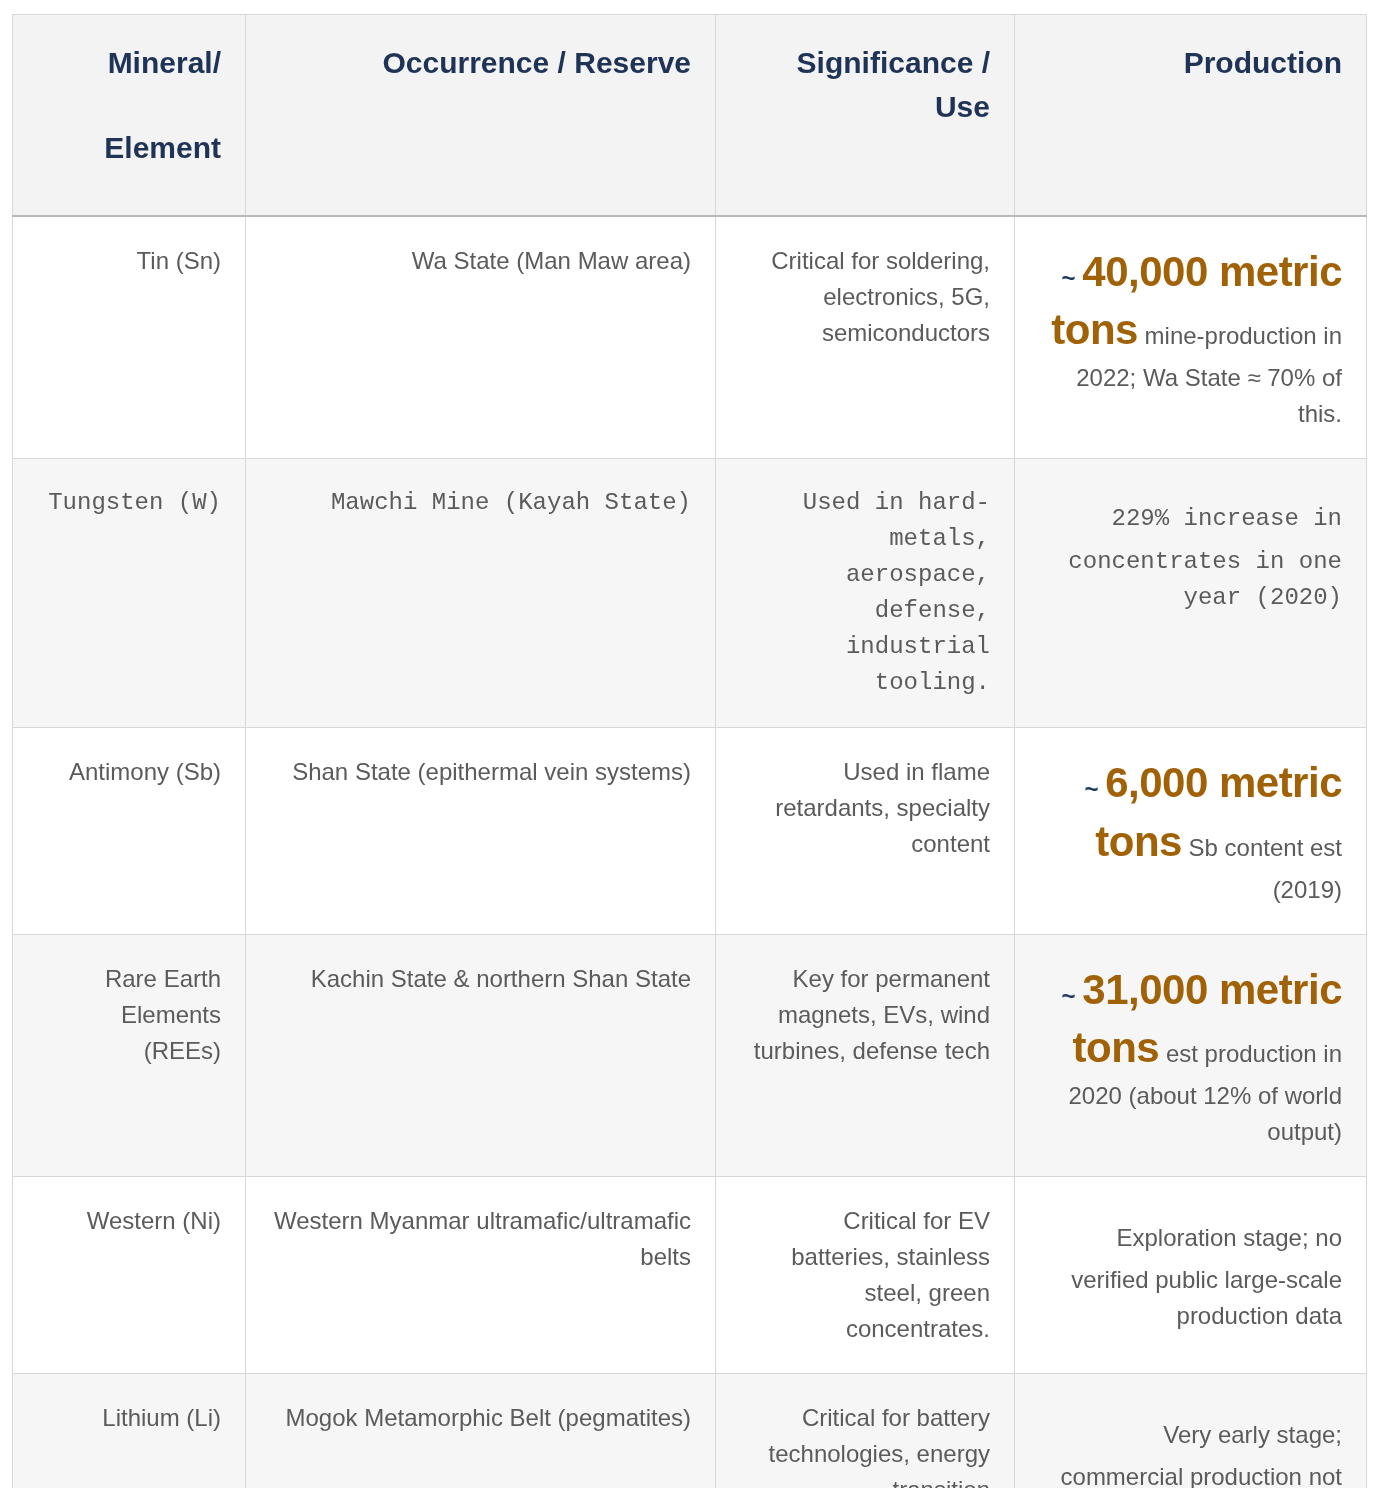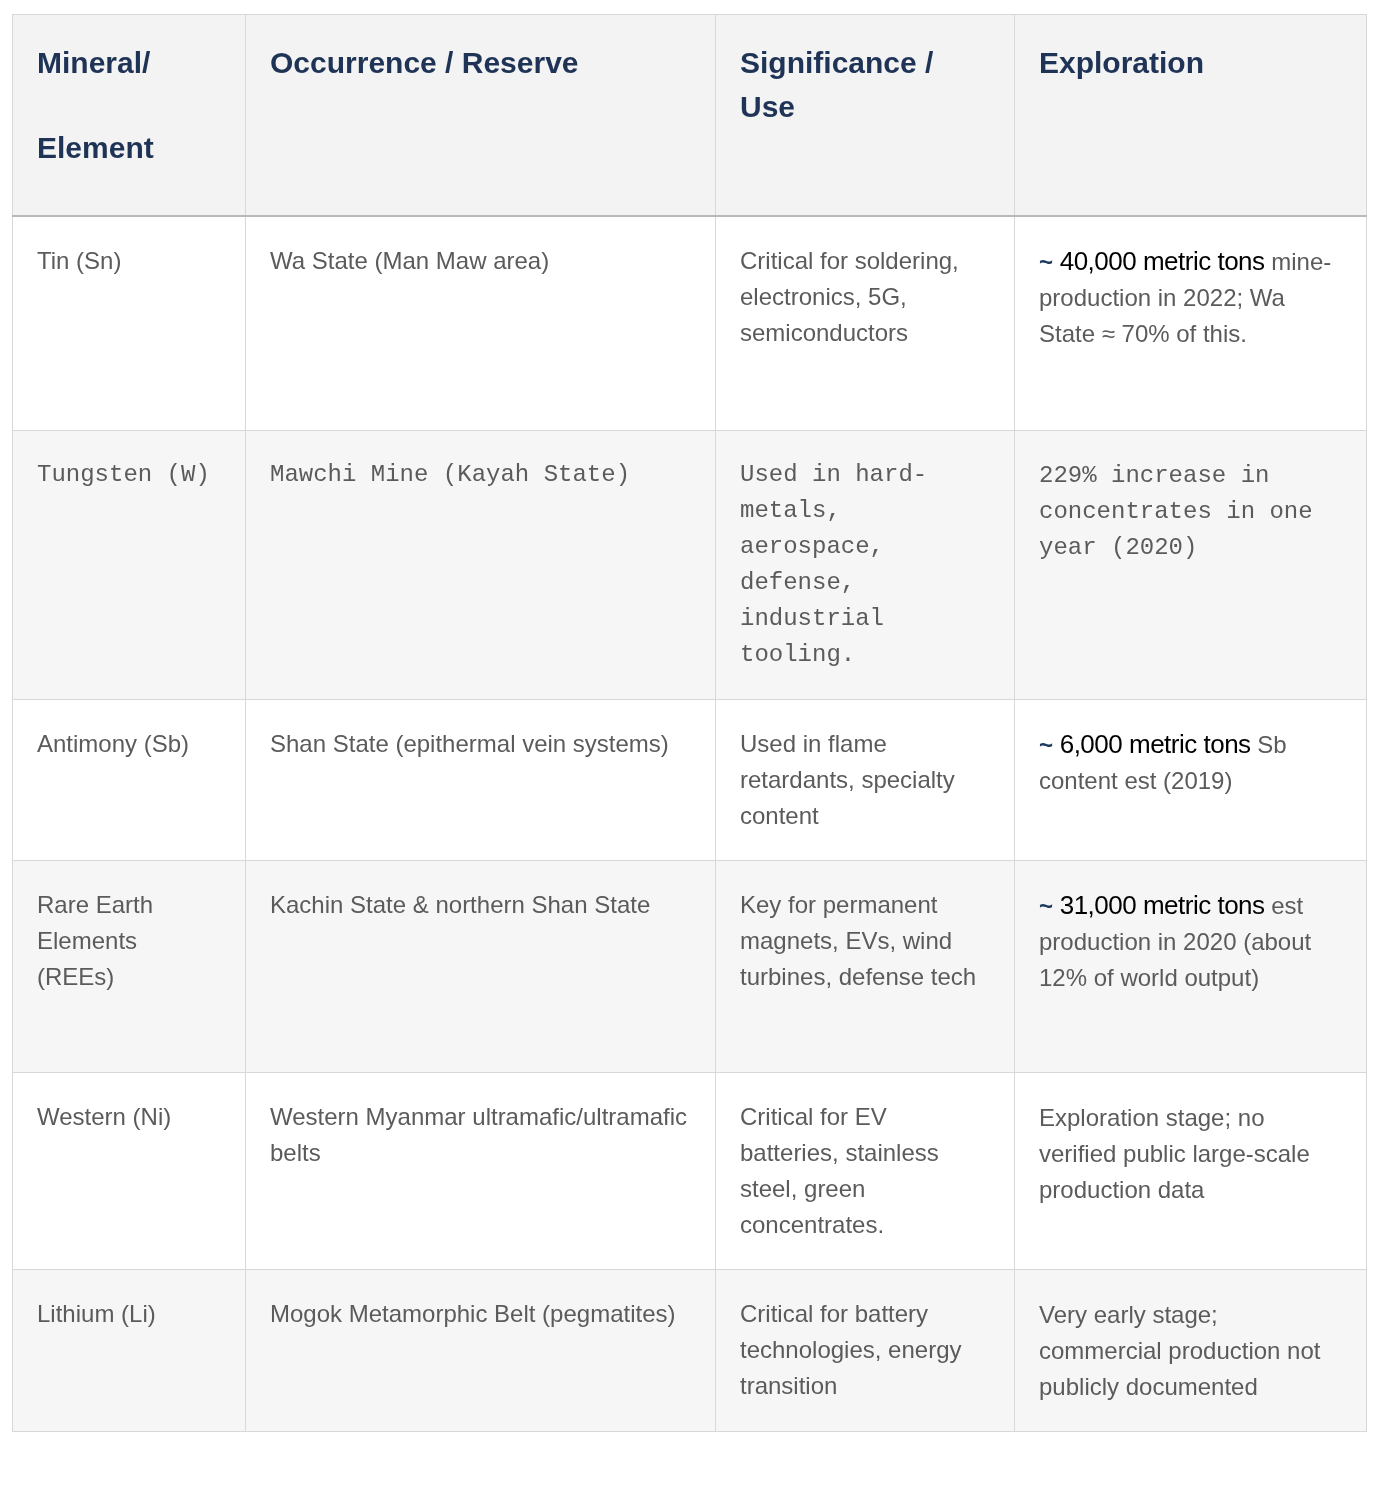--- a/index.html
+++ b/index.html
@@ -20,21 +20,21 @@
     background: #ffffff;
   }
   col.c1 { width: 233px; }
   col.c2 { width: 470px; }
   col.c3 { width: 299px; }
   col.c4 { width: 352px; }
   th, td {
     border: 1px solid #d8d8d8;
     vertical-align: top;
     padding: 26px 24px;
-    text-align: left;
+    text-align: right;
   }
   thead th {
     background: #f3f3f4;
     color: #1e3355;
     font-size: 30px;
     font-weight: 700;
     line-height: 1.45;
     border-bottom: 2px solid #b9b9b9;
   }
   thead tr { height: 201px; }
@@ -52,23 +52,23 @@
   tr.r3 { height: 212px; }
   tr.r4 { height: 195px; }
   tr.r5 { height: 182px; }
   tr.r6 { height: 155px; }
   .tilde {
     color: #1e3a60;
     font-size: 24px;
     font-weight: 700;
   }
   .prod-value {
-    color: #000000;
-    font-size: 26px;
-    font-weight: 400;
+    color: #a16207;
+    font-size: 42px;
+    font-weight: 700;
     letter-spacing: -0.5px;
     line-height: 1.4;
   }
   .prod-note { color: #5b5b5b; font-size: 24px; }
 </style>
 </head>
 <body>
 
 <div class="page">
   <table class="minerals">
@@ -79,21 +79,21 @@
         <col class="c4">
     </colgroup>
     <thead>
       <tr>
         <th>
           <span>Mineral/</span>
           <span class="hdr-line2">Element</span>
         </th>
         <th>Occurrence / Reserve</th>
         <th>Significance / Use</th>
-        <th>Exploration</th>
+        <th>Production</th>
       </tr>
     </thead>
     <tbody>
       <tr class="r0">
         <td>Tin (Sn)</td>
         <td>Wa State (Man Maw area)</td>
         <td>Critical for soldering, electronics, 5G, semiconductors</td>
         <td>
           <span class="tilde">~</span>
           <span class="prod-value">40,000 metric tons</span>

